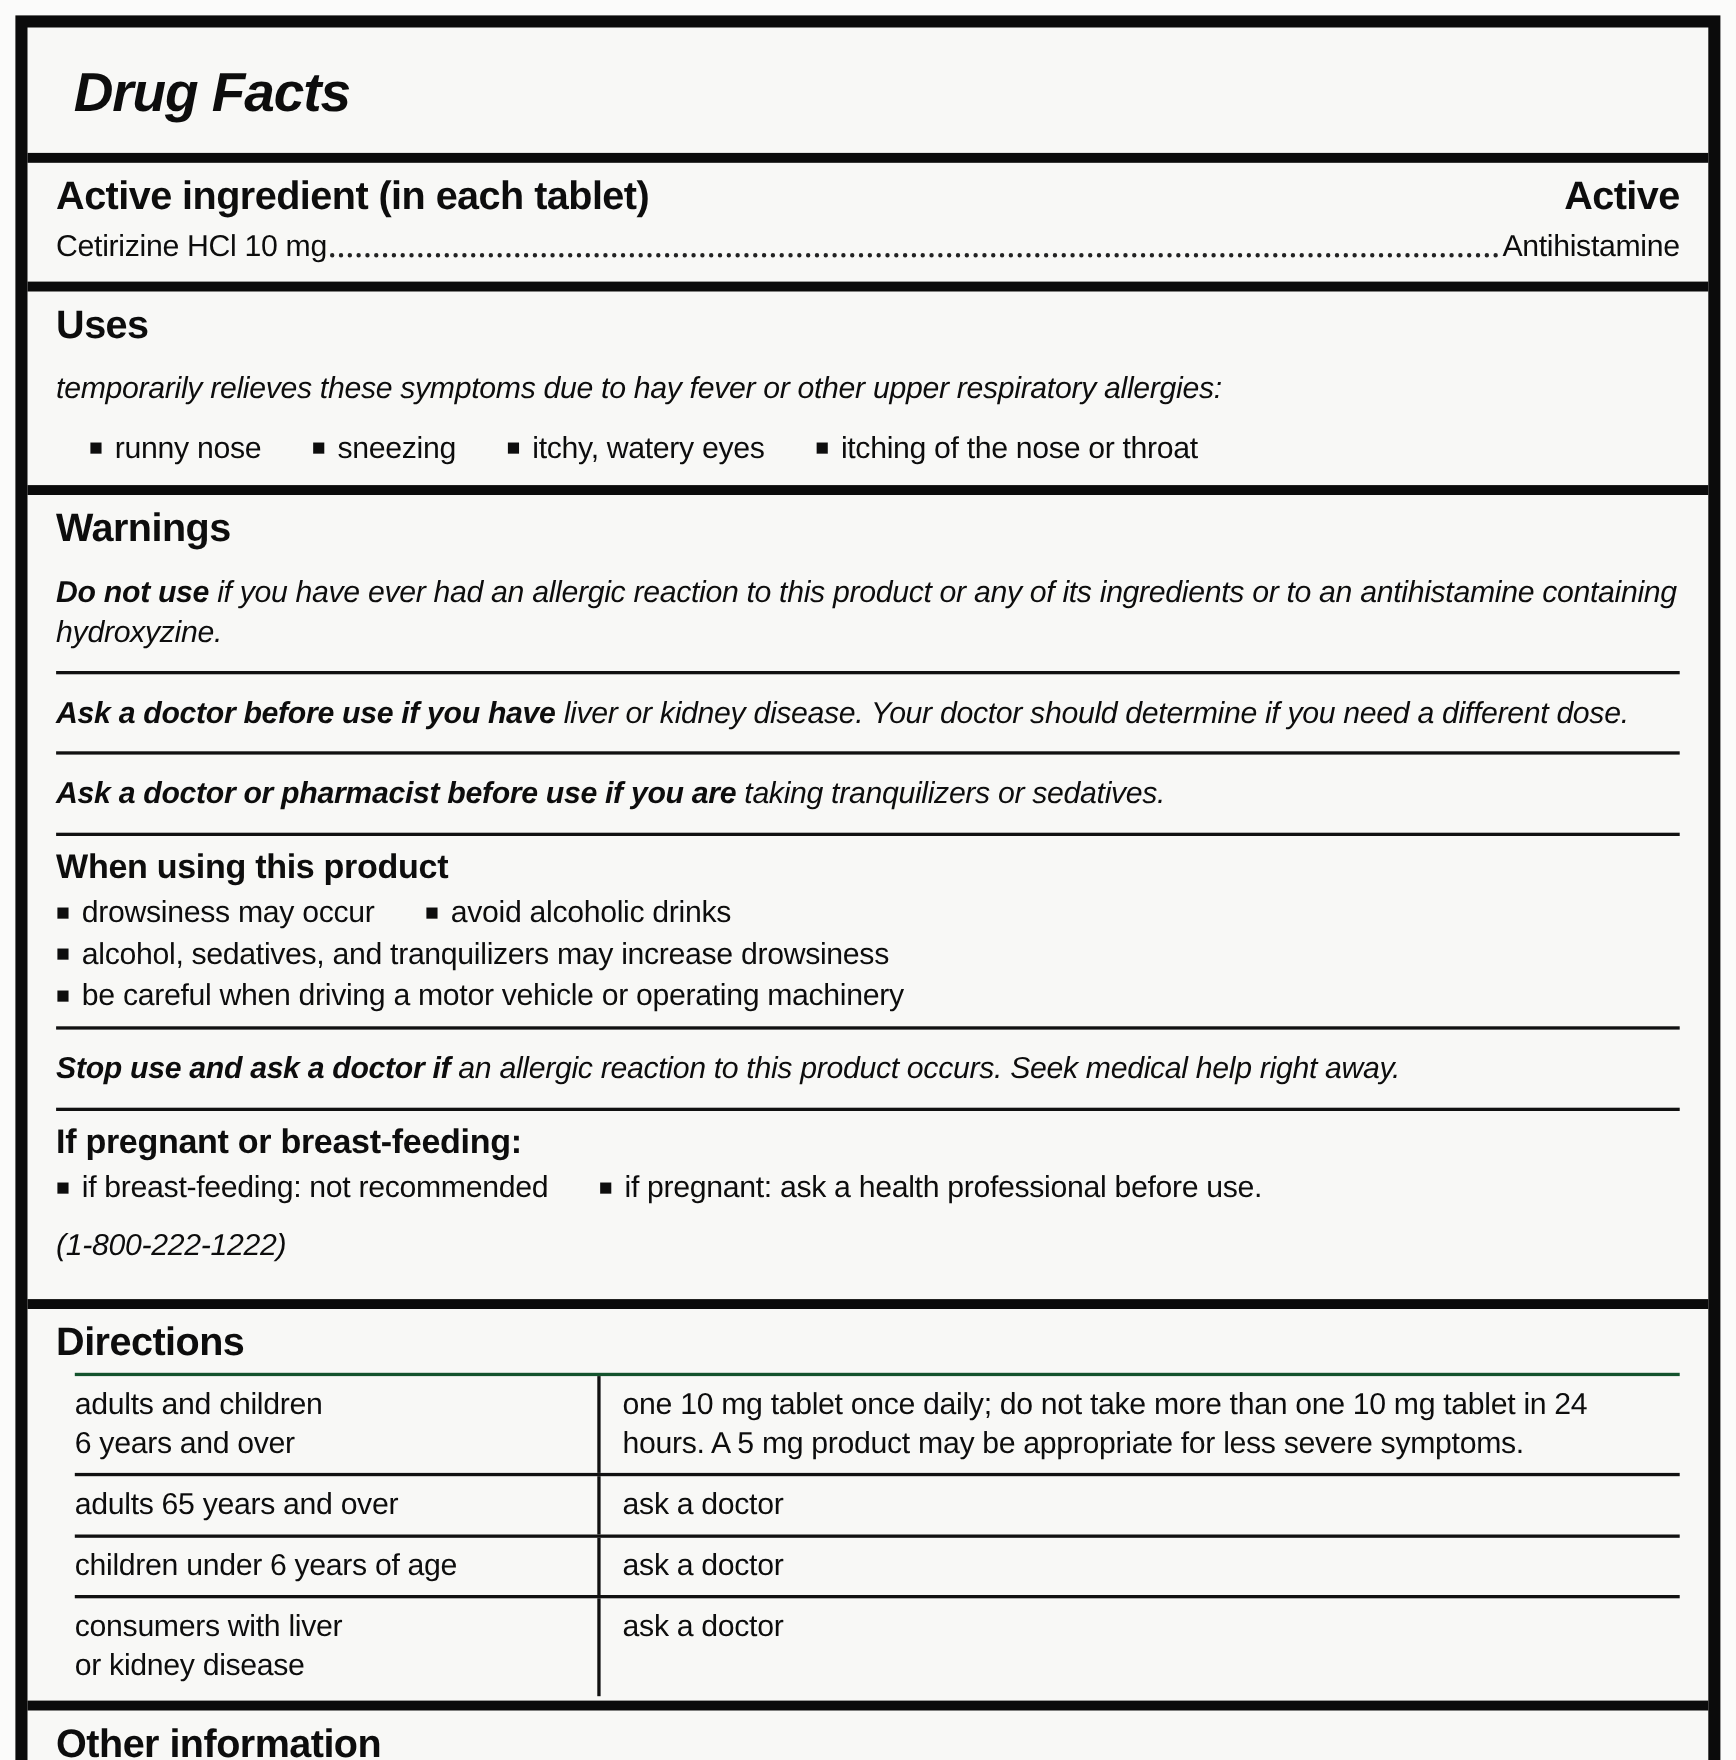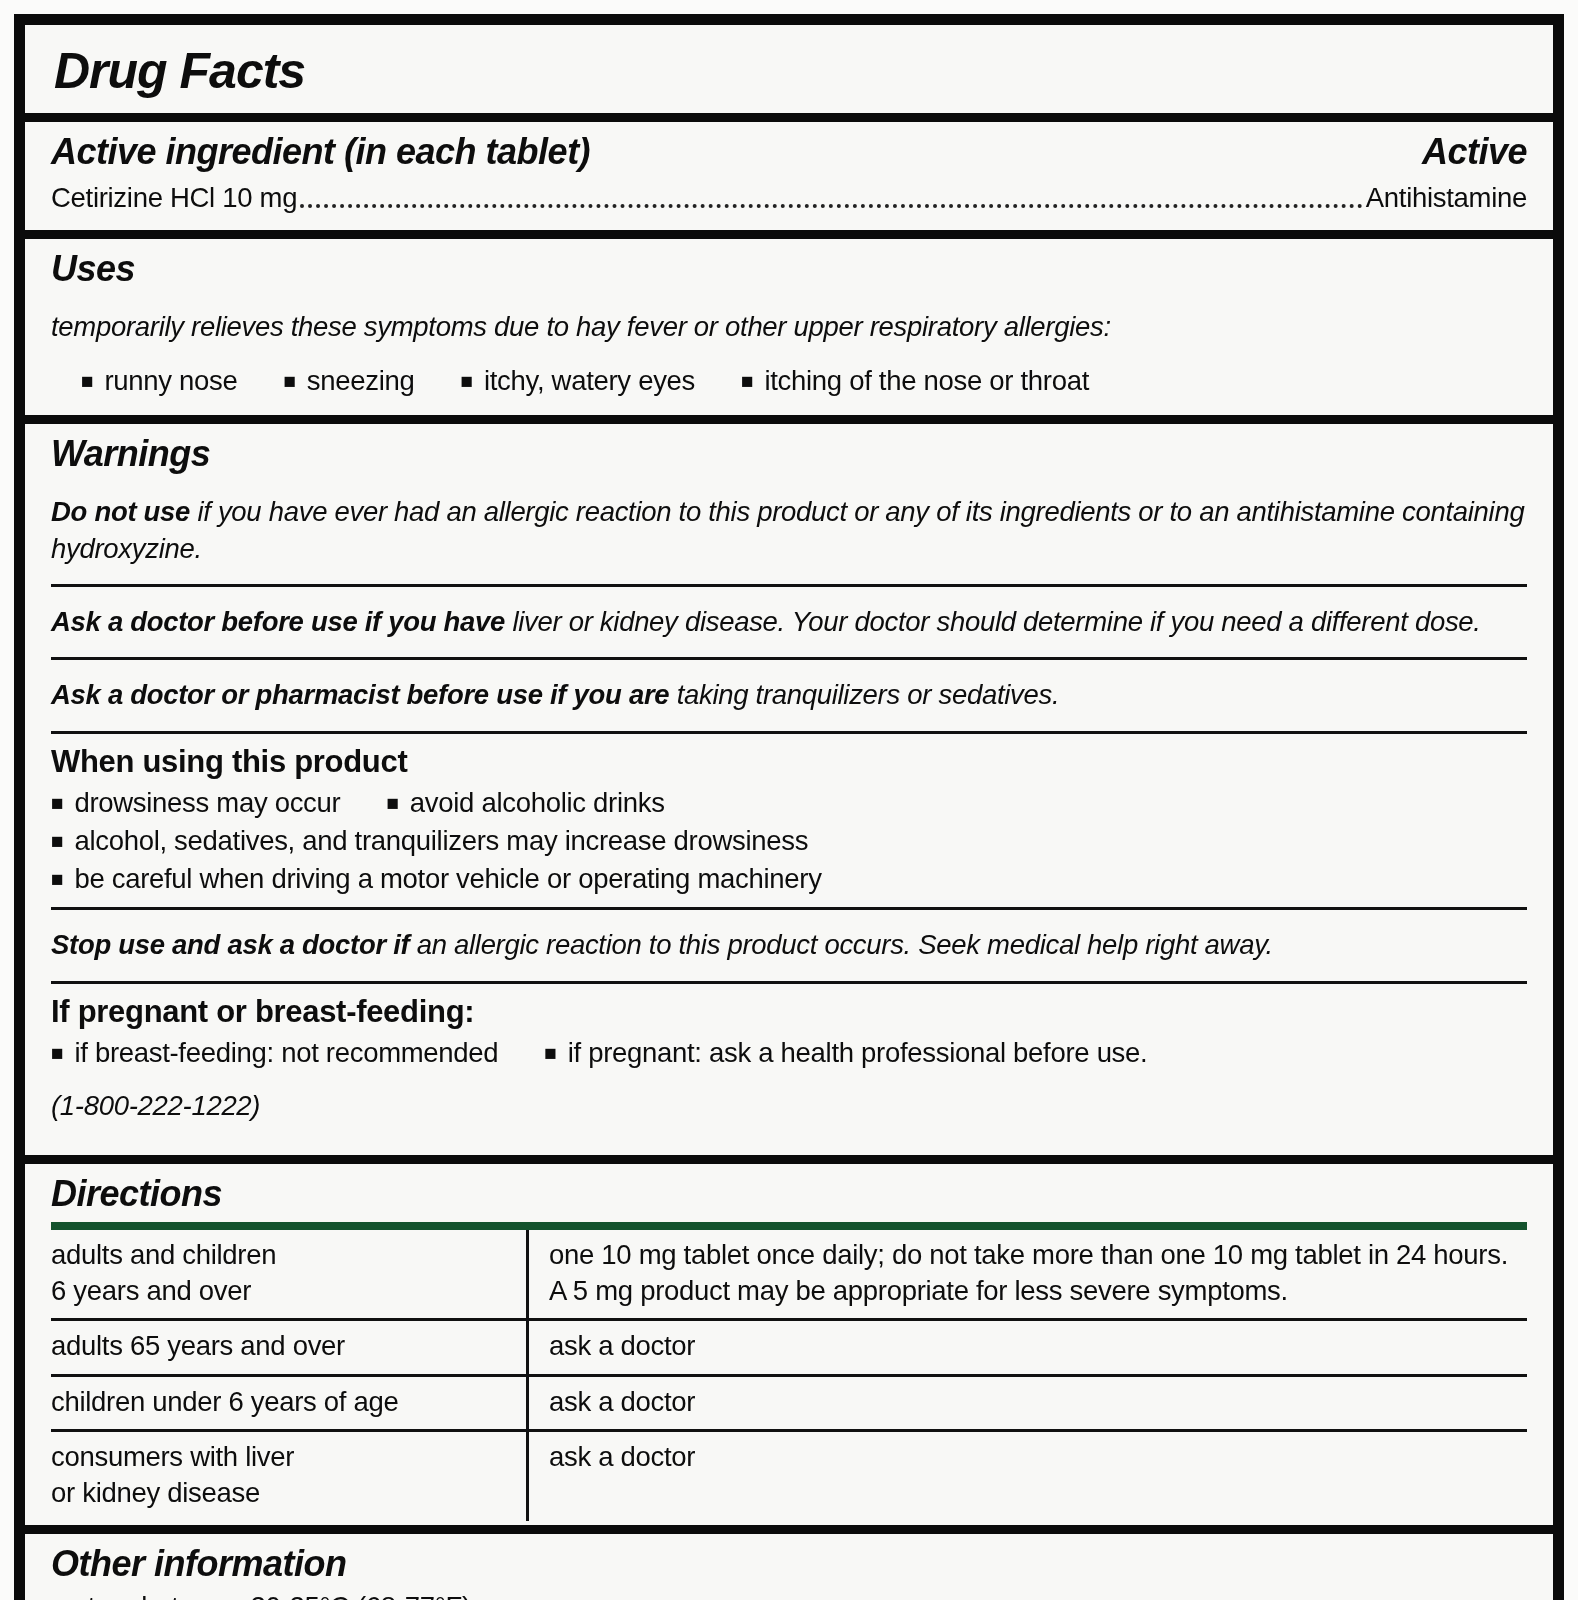--- a/index.html
+++ b/index.html
@@ -13,41 +13,41 @@
   }
   .label {
     margin: 14px;
     border: 11px solid #0b0b0b;
     background: #f8f8f6;
   }
   .bar { height: 9px; background: #0b0b0b; }
   .sec { padding: 6px 26px 14px; font-size: 27.5px; line-height: 1.32; letter-spacing: -0.3px; }
   .sec-title { padding: 10px 26px 6px; }
   h1 {
-    margin: 3px; font-size: 50px; font-style: italic; font-weight: 700;
+    margin: 16px; font-size: 50px; font-style: italic; font-weight: 700;
     letter-spacing: -1px;
   }
   h2 {
-    margin: 0 0 2px; font-size: 36px; font-style: italic; font-weight: 700;
+    margin: 0 0 2px; font-size: 36px; font-weight: 700;
     letter-spacing: -0.5px;
   }
   h3.sub { margin: 0; font-size: 31px; font-weight: 700; font-style: normal; }
   b { font-weight: 700; }
   p.para { margin: 17px 0; font-style: italic; }
   .spread { display: flex; justify-content: space-between; align-items: baseline; }
   .leader-row { display: flex; align-items: flex-end; margin-top: 2px; }
   .leader { flex: 1; align-self: flex-end; margin: 0 3px 8px; border-bottom: 4px dotted #222; }
   .hl { border: none; border-top: 3px solid #111; margin: 10px 0 8px; }
   .brow { display: flex; gap: 46px; flex-wrap: wrap; margin: 2px 0; }
   .indent { padding-left: 30px; }
   .bi { display: inline-flex; align-items: baseline; gap: 11px; }
   .sq { font-size: 21px; line-height: 1; position: relative; top: -2px; font-style: normal; }
   .bstack .bi { display: flex; margin: 2px 0; }
   
-  .dtable { border-top: 8px solid #14532d; margin-top: 4px; }
+  .dtable { border-top: 3px solid #14532d; margin-top: 4px; margin-left: 17px; }
   .drow { display: grid; grid-template-columns: 478px 1fr; }
   .drow + .drow { border-top: 3px solid #111; }
   .dcell { padding: 7px 16px 9px 0; white-space: pre-line; }
   .dcell.pop { border-right: 3px solid #111; }
   .dcell.dose { padding-left: 20px; }
   .sec-directions { padding-bottom: 4px; }
 </style>
 </head>
 <body>
 

